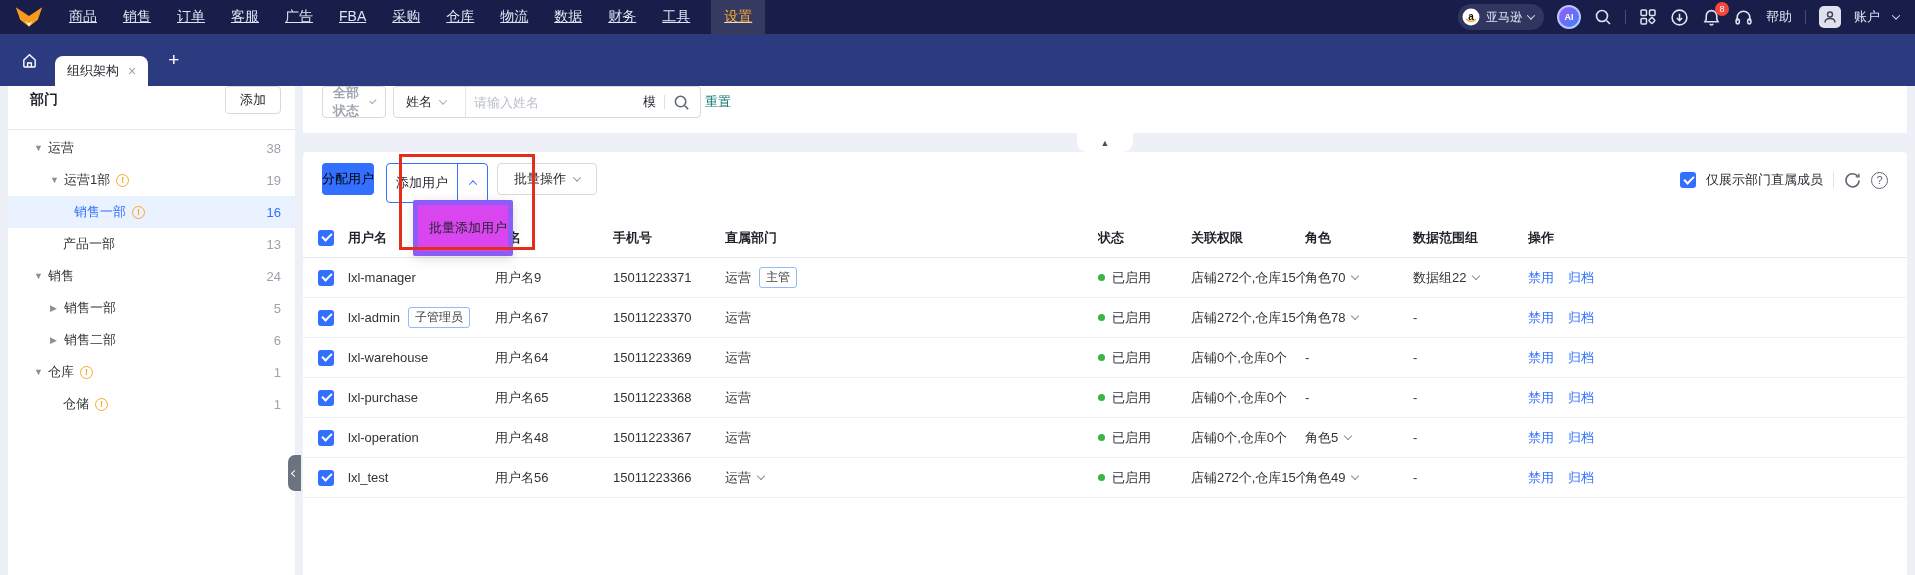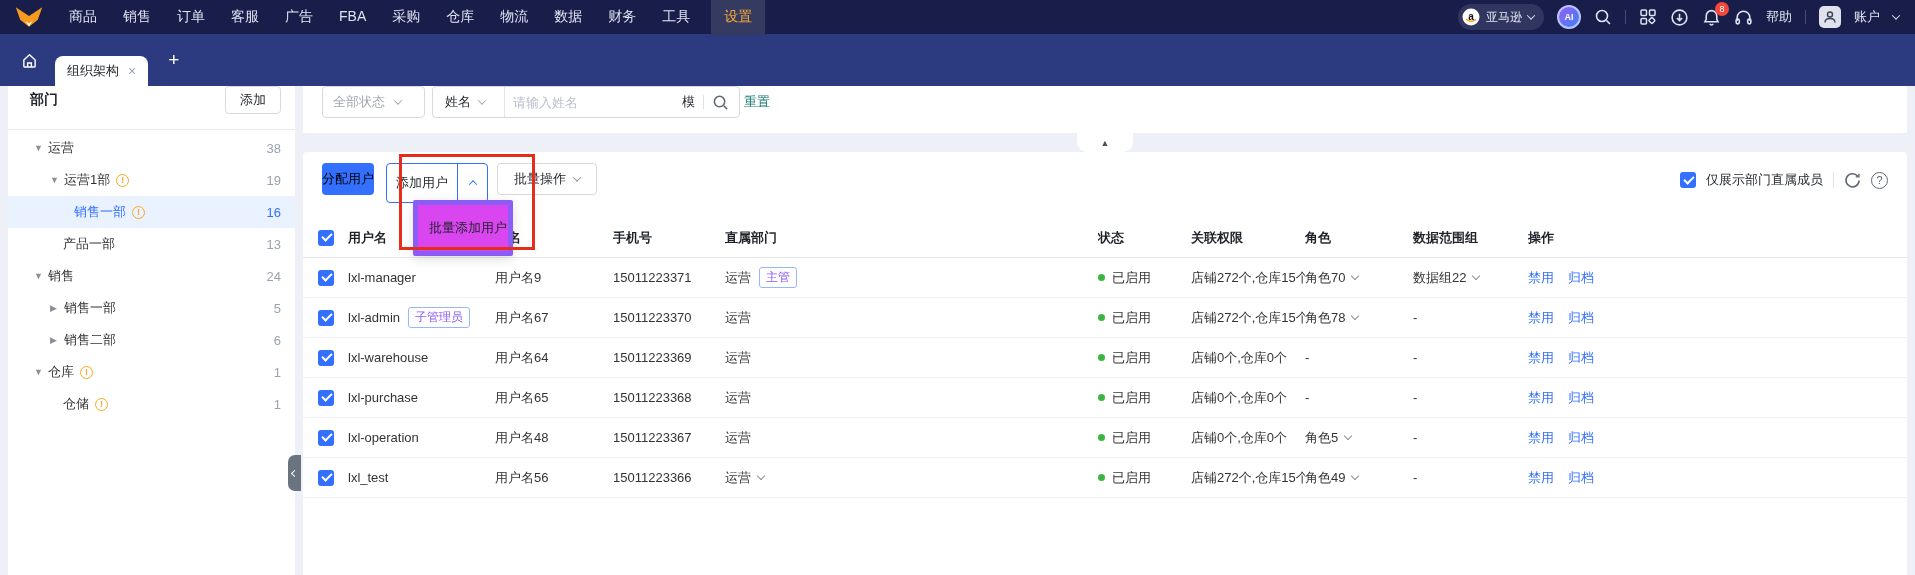--- a/index.html
+++ b/index.html
@@ -2,21 +2,21 @@
 <html><head>
 <meta charset="utf-8">
 <style>
   * { box-sizing:border-box; margin:0; padding:0; }
   html,body { width:1915px; height:575px; overflow:hidden; }
   body { font-family:"Liberation Sans","DejaVu Sans",sans-serif; background:#edf0f7; position:relative; font-size:13px; color:#333; }
 
   
   .navbar { position:absolute; top:0; left:0; right:0; height:34px; background:#191d4a; display:flex; align-items:center; color:#dfe3f2; z-index:20; }
   .logo { margin-left:14px; display:flex; align-items:center; }
-  .nav-menu { display:flex; margin-left:12px; height:36px; }
+  .nav-menu { display:flex; margin-left:12px; height:36px;text-decoration:underline; }
   .nav-item { padding:0 13px; line-height:34px; font-size:14px; cursor:pointer; white-space:nowrap; }
   .nav-item.active { background:#343a60; color:#f7a937;margin-left:8px; }
   .nav-right { margin-left:auto; display:flex; align-items:center; gap:13px; margin-right:16px; }
   .mkt-pill { display:flex; align-items:center; gap:6px; background:#30365f; border-radius:13px; height:26px; padding:0 10px 0 4px; font-size:12px; }
   .ai-badge { width:24px; height:24px; border-radius:50%; background:linear-gradient(135deg,#9b5cf6,#3b82f6); border:2px solid #b9c6ff; color:#fff; font-size:9px; font-weight:bold; display:flex; align-items:center; justify-content:center; }
   .nav-ico { display:flex; align-items:center; color:#dfe3f2; position:relative; cursor:pointer; }
   .nav-div { width:1px; height:14px; background:#464c78; }
   .badge-red { position:absolute; top:-6px; right:-8px; min-width:14px; height:14px; border-radius:8px; background:#f5483b; color:#fff; font-size:9px; display:flex; align-items:center; justify-content:center; padding:0 3px; }
   .nav-text { font-size:13px; cursor:pointer; }
   .avatar-sq { width:22px; height:22px; border-radius:5px; background:#dfe2ec; display:flex; align-items:center; justify-content:center; }
@@ -48,21 +48,21 @@
   .warn { width:13px; height:13px; border:1.5px solid #f9a825; border-radius:50%; color:#f9a825; font-size:9px; font-weight:bold; display:inline-flex; align-items:center; justify-content:center; margin-left:6px; flex:0 0 13px; }
   .collapse-handle { position:absolute; right:-6px; top:385px; width:13px; height:36px; background:#6b7280; border-radius:7px 0 0 7px; display:flex; align-items:center; justify-content:center; color:#fff; cursor:pointer; }
   .collapse-handle .chev { border-color:#fff; transform:rotate(135deg); width:5px; height:5px; }
 
   
   .main { position:absolute; left:303px; right:8px; top:70px; bottom:0; }
   .filter-card { position:relative; height:63px; background:#fff; }
   .filter-row { position:absolute; top:16px; left:19px; display:flex; align-items:center; }
   .select-box { height:32px; border:1px solid #d9d9d9; border-radius:4px; display:flex; align-items:center; padding:0 10px; color:#a0a6af; background:#fff; cursor:pointer; }
   .select-box .chev { border-color:#a0a6af; margin-left:10px; }
-  .status-select { width:103px; }
+  .status-select { width:64px;font-weight:bold; }
   .name-group { display:flex; align-items:center; width:308px; height:32px; border:1px solid #d9d9d9; border-radius:4px; margin-left:7px; background:#fff; }
   .name-select { display:flex; align-items:center; width:72px; padding:0 8px 0 12px; color:#1f2329; border-right:1px solid #e5e6e8; height:100%; cursor:pointer; }
   .name-select .chev { border-color:#a0a6af; margin-left:8px; }
   .name-input { flex:1; border:none; outline:none; font-size:13px; padding:0 8px; color:#333; min-width:0; }
   .name-input::placeholder { color:#b8bec8; }
   .suffix { display:flex; align-items:center; padding-right:10px; gap:8px; }
   .suffix .vdiv { width:1px; height:14px; background:#e0e0e0; }
   .fuzzy { color:#1f2329; }
   .reset-link { margin-left:4px; color:#0f766e; cursor:pointer; }
   .filter-notch { position:absolute; bottom:-19px; left:calc(50% - 28px); width:56px; height:19px; background:#fff; border-radius:0 0 10px 10px; display:flex; align-items:center; justify-content:center; color:#4a4f58; font-size:9px; cursor:pointer; z-index:4; }
@@ -96,21 +96,21 @@
   .c-check { flex:0 0 45px; padding-left:15px; }
   .c-user  { flex:0 0 147px; }
   .c-name  { flex:0 0 118px; }
   .c-phone { flex:0 0 112px; }
   .c-dept  { flex:0 0 373px; }
   .c-status{ flex:0 0 93px; }
   .c-perms { flex:0 0 114px; }
   .c-role  { flex:0 0 108px; }
   .c-group { flex:0 0 115px; }
   .c-act   { flex:1 1 auto; gap:14px; }
-  .pill-badge { border:1px solid #94b8f9; color:#8b5cf6; background:#fff; border-radius:3px; font-size:12px; padding:1px 6px; margin-left:8px; }
+  .pill-badge { border:1px solid #94b8f9; color:#404040; background:#fff; border-radius:3px; font-size:12px; padding:1px 6px; margin-left:8px; }
   .dot { width:7px; height:7px; border-radius:50%; background:#3cb643; margin-right:7px; flex:0 0 7px; }
   .cell-chev { width:6px; height:6px; border-right:1.4px solid #8a8f99; border-bottom:1.4px solid #8a8f99; transform:rotate(45deg); margin-left:7px; margin-top:-3px; flex:0 0 6px; cursor:pointer; }
   .link { color:#3370ff; cursor:pointer; }
 </style>
 </head>
 <body>
 
 <div class="navbar">
   <div class="logo">
     <svg width="30" height="22" viewBox="0 0 34 24">

